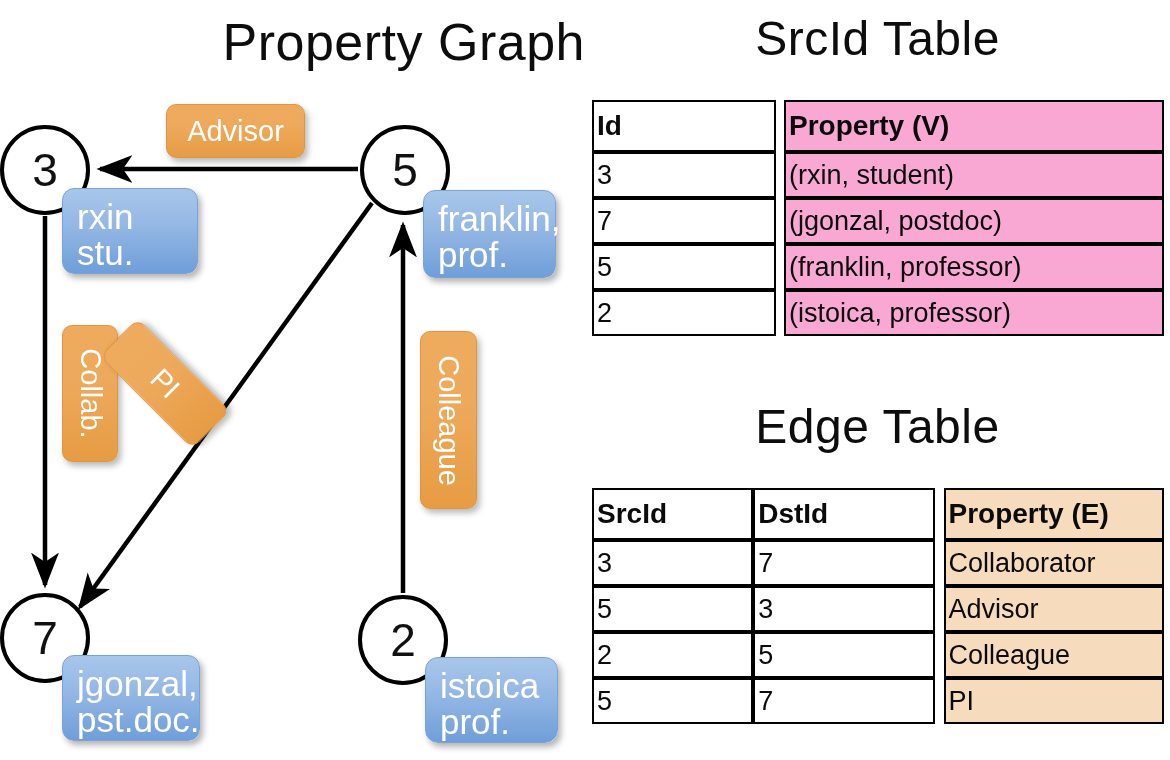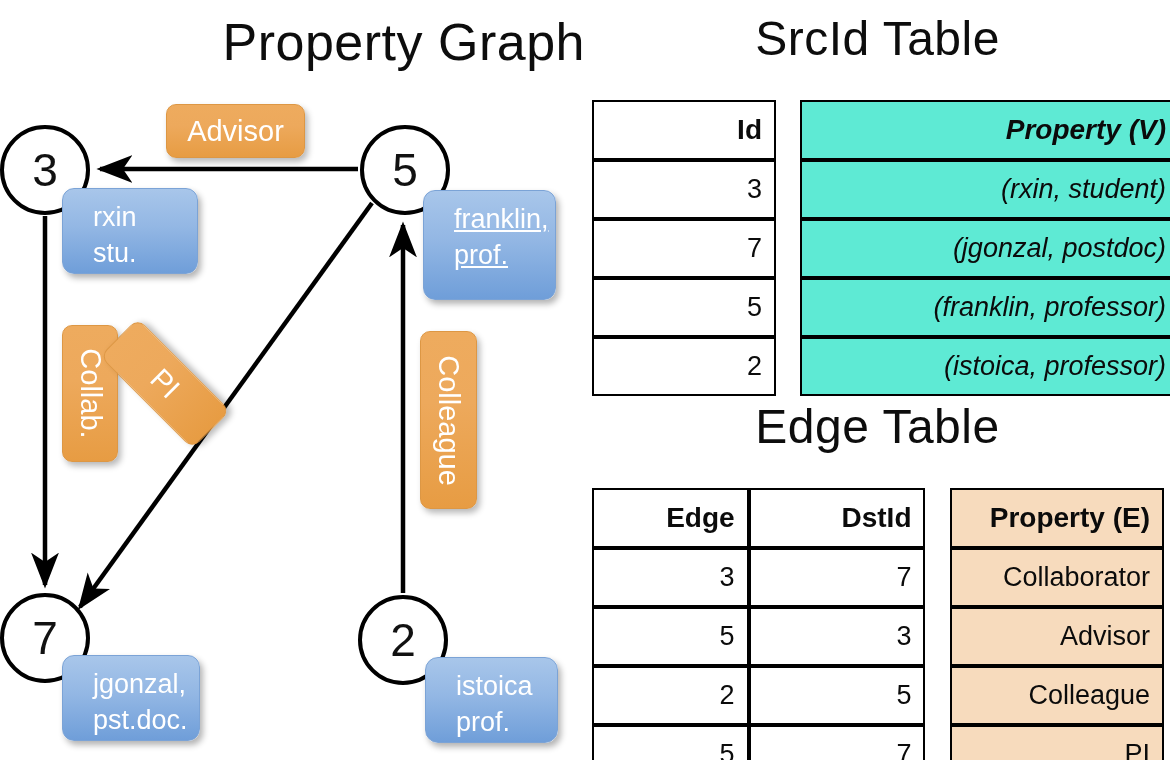--- a/index.html
+++ b/index.html
@@ -79,28 +79,28 @@
   #node-2 { left: 358px; top: 595px; }
 
   
   .prop-box {
     position: absolute;
     border-radius: 12px;
     background: linear-gradient(to bottom, #a8c6ea 0%, #93b7e4 45%, #6f9ed9 100%);
     border: 1px solid #7ba3d6;
     box-shadow: 3px 4px 6px rgba(0,0,0,0.30);
     color: #ffffff;
-    font-size: 27px;
+    font-size: 35px;
     line-height: 36px;
-    padding: 10px 0 10px 30px;
+    padding: 10px 0 10px 14px;
     box-sizing: border-box;
     z-index: 4;
   }
   #prop-rxin      { left: 62px;  top: 188px; width: 136px; height: 86px; }
-  #prop-franklin  { left: 423px; top: 190px; width: 133px; height: 110px; text-decoration: underline; }
+  #prop-franklin  { left: 423px; top: 190px; width: 133px; height: 88px; }
   #prop-jgonzal   { left: 62px;  top: 655px; width: 138px; height: 86px; }
   #prop-istoica   { left: 425px; top: 657px; width: 133px; height: 86px; border-radius: 13px; }
 
   
   .edge-box {
     position: absolute;
     border-radius: 10px;
     background: linear-gradient(to bottom, #eeab5e 0%, #eda95c 40%, #e79c43 100%);
     border: 1px solid #dd9744;
     box-shadow: 3px 4px 6px rgba(0,0,0,0.28);
@@ -127,25 +127,25 @@
 
   
   .tbl {
     position: absolute;
     border-collapse: separate;
     border-spacing: 0;
     table-layout: fixed;
   }
   .tbl td, .tbl th {
     border: 2px solid #000000;
-    text-align: right;
+    text-align: left;
     font-weight: 400;
     font-size: 27px;
     color: #0b0b0b;
-    padding: 12px;
+    padding: 3px;
     height: 46px;
     box-sizing: border-box;
     background: #ffffff;
   }
   .tbl th {
     font-weight: 700;
     font-size: 28px;
     height: 52px;
   }
   .sep-col { border: none !important; background: transparent !important; }
@@ -154,21 +154,21 @@
   #vertex-table .c-id   { width: 184px; }
   #vertex-table .c-gap  { width: 8px; }
   #vertex-table .c-prop { width: 380px; background: #d3dff2; }
 
   #edge-table { left: 592px; top: 488px; width: 572px; }
   #edge-table .c-src  { width: 155px; }
   #edge-table .c-dst  { width: 175px; }
   #edge-table .c-gap  { width: 8px; }
   #edge-table .c-prop { width: 212px; background: #f7dbbd; margin-left: 28px; }
   #edge-table td.c-prop, #edge-table th.c-prop { background: #f7dbbd; }
-  #vertex-table td.c-prop, #vertex-table th.c-prop { background: #5eead4; font-style: italic; }
+  #vertex-table td.c-prop, #vertex-table th.c-prop { background: #f9a8d4; }
 </style>
 </head>
 <body>
 
 <div class="title" id="title-property-graph">Property Graph</div>
 
 <div id="graph-panel">
 
   <svg id="graph-edges" viewBox="0 0 585 760">
     <defs>
@@ -262,21 +262,21 @@
       <td class="c-prop">(istoica, professor)</td>
     </tr>
   </tbody>
 </table>
 
 <div class="title" id="title-edge-table">Edge Table</div>
 
 <table class="tbl" id="edge-table">
   <thead>
     <tr>
-      <th class="c-src">Edge</th>
+      <th class="c-src">SrcId</th>
       <th class="c-dst">DstId</th>
       <th class="c-gap sep-col"></th>
       <th class="c-prop">Property (E)</th>
     </tr>
   </thead>
   <tbody>
     <tr>
       <td class="c-src">3</td>
       <td class="c-dst">7</td>
       <td class="c-gap sep-col"></td>

